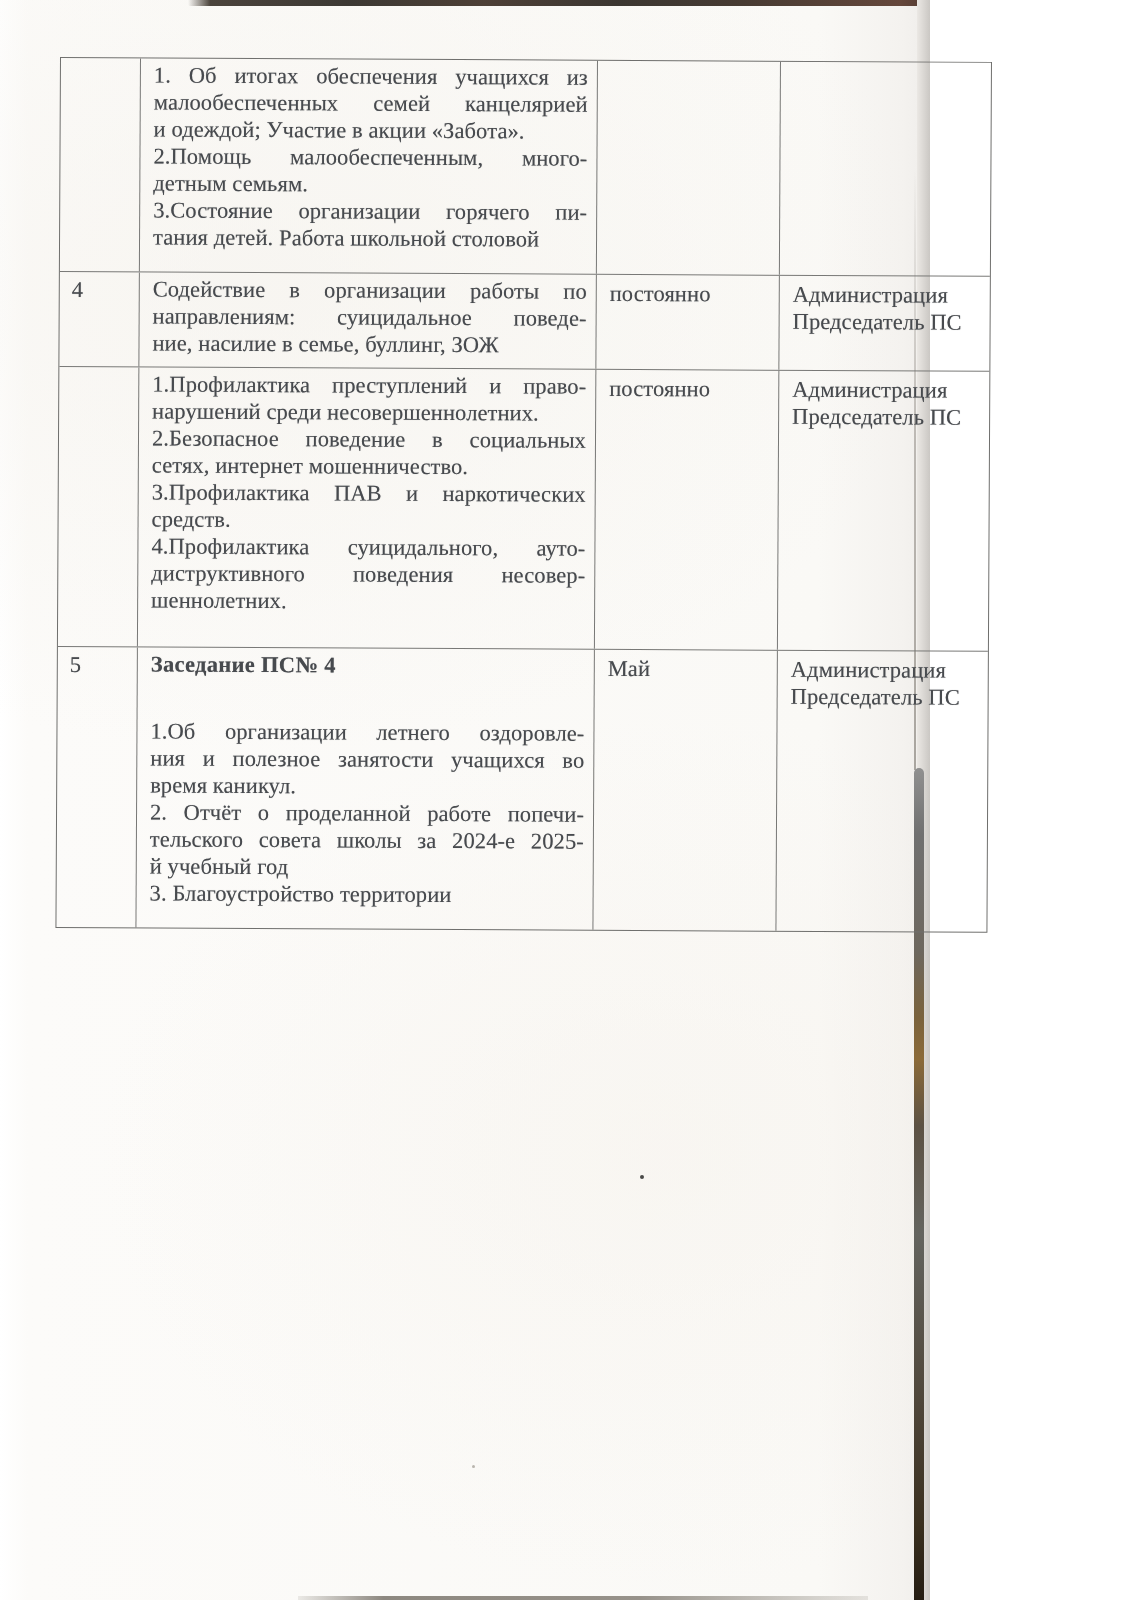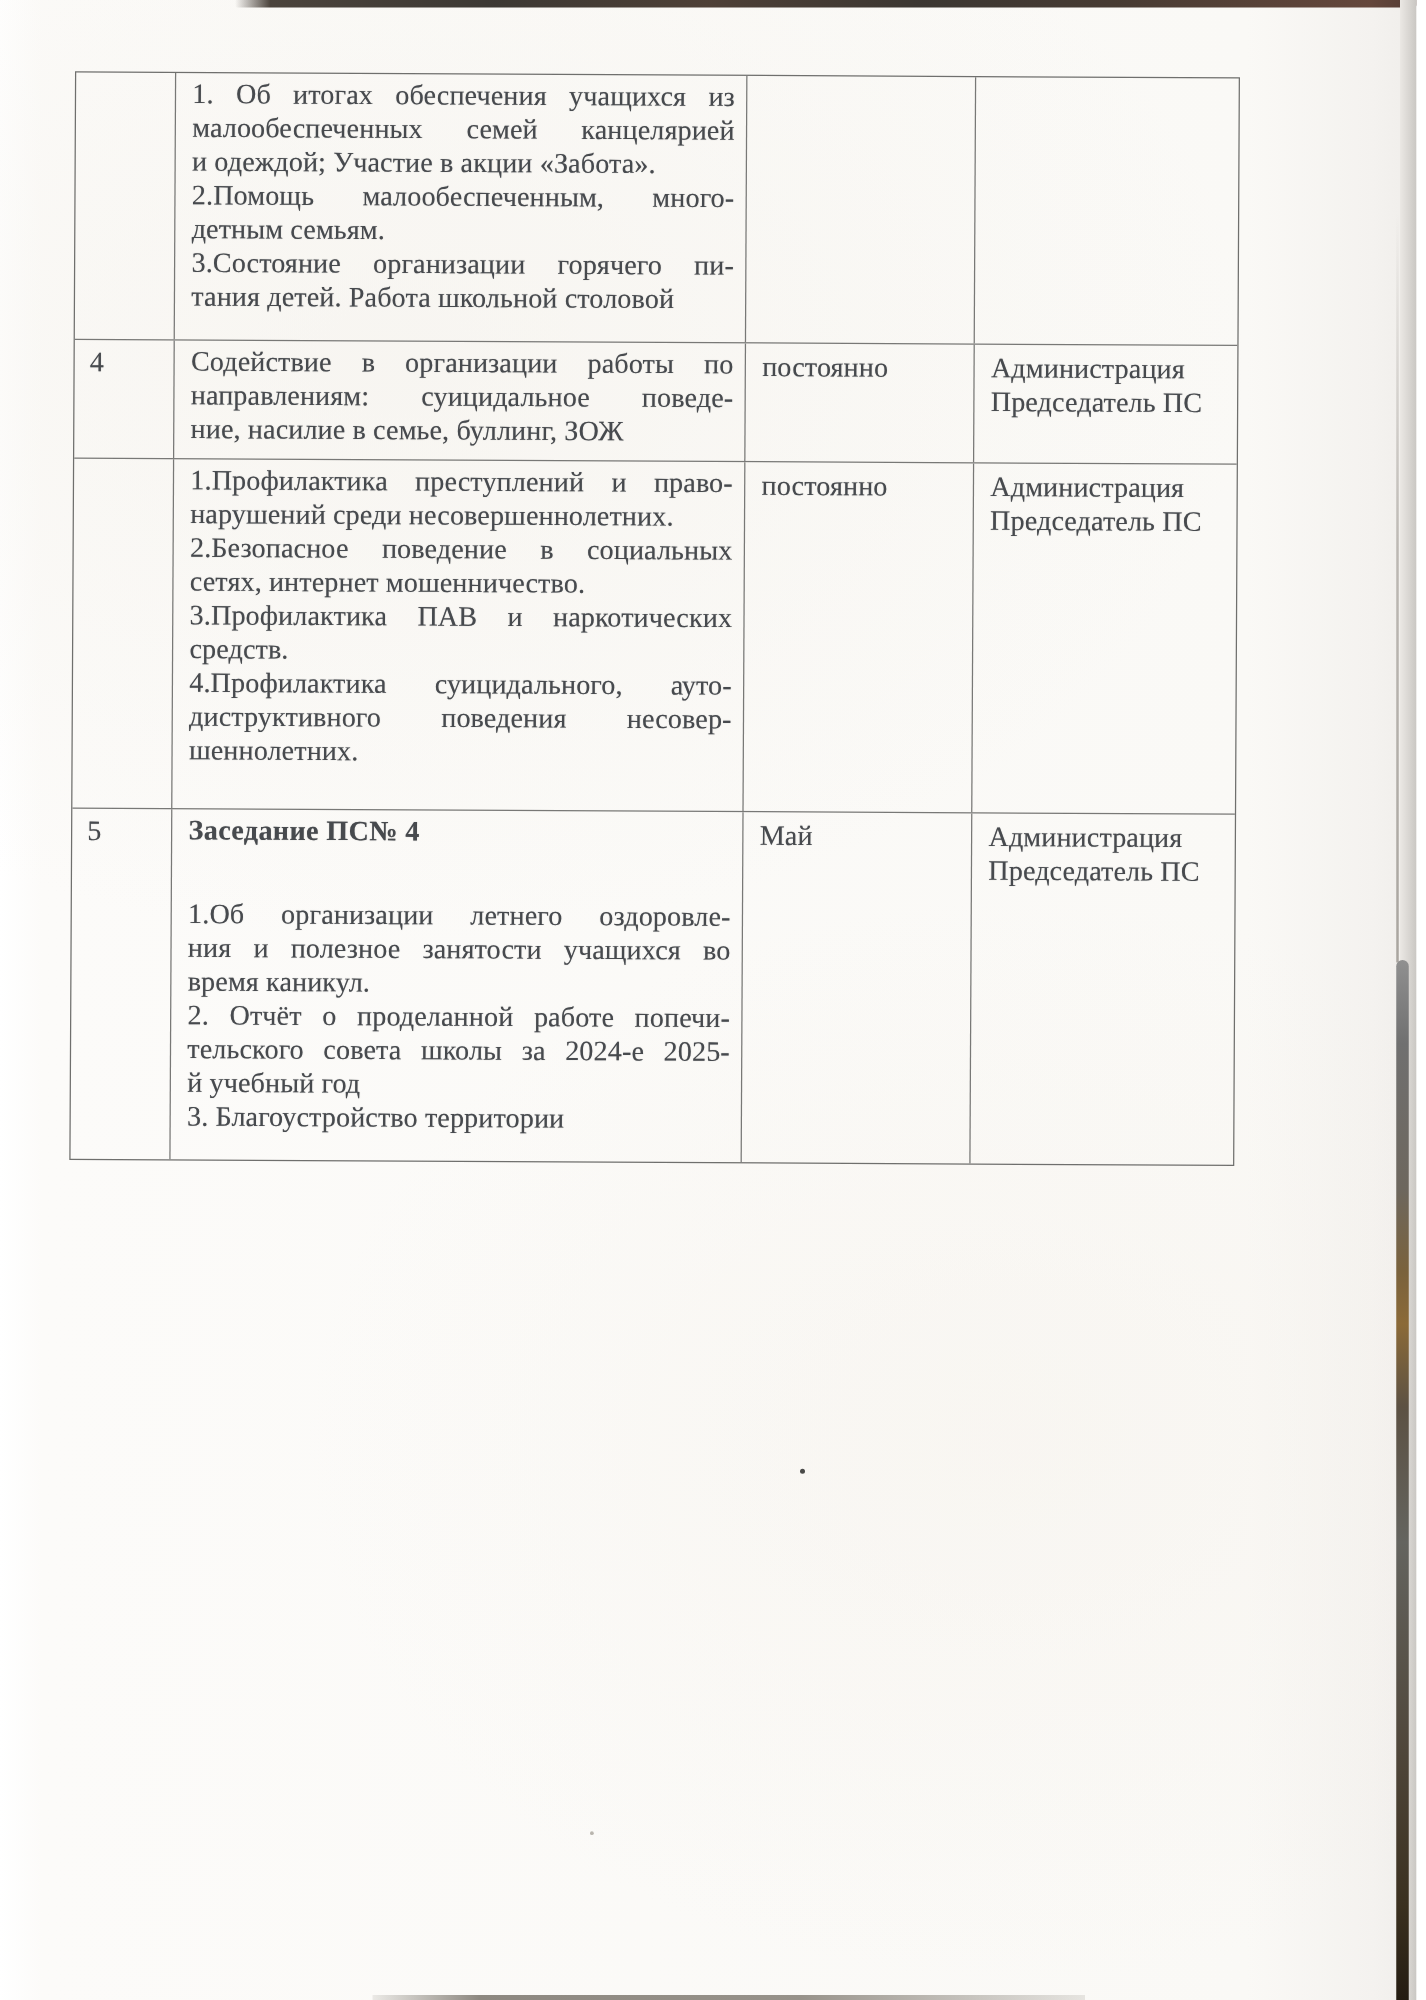--- a/index.html
+++ b/index.html
@@ -1,21 +1,21 @@
 <!DOCTYPE html>
 <html><head>
 <meta charset="utf-8">
 <style>
   html,body{margin:0;padding:0;}
   body{
     width:1141px;height:1600px;overflow:hidden;background:#ffffff;
     font-family:"Liberation Serif","DejaVu Serif",serif;
   }
   .page{
-    position:relative;width:1133px;height:1600px;
+    position:relative;width:930px;height:1600px;
     background:
       radial-gradient(1100px 750px at 28% 18%, rgba(244,241,235,.55), rgba(0,0,0,0) 62%),
       radial-gradient(950px 720px at 72% 72%, rgba(246,242,236,.5), rgba(0,0,0,0) 60%),
       linear-gradient(to right,#ffffff 0,#fcfbf9 3%,#faf9f6 88%,#f4f2ef 97%,#efedea 100%);
   }
   
   .top-strip{
     position:absolute;top:0;left:188px;right:0;height:6px;opacity:.93;
     background:linear-gradient(to right,
       rgba(62,54,46,0) 0,#3e362e 3%,#2e2a25 22%,#413228 40%,#2d2823 58%,

